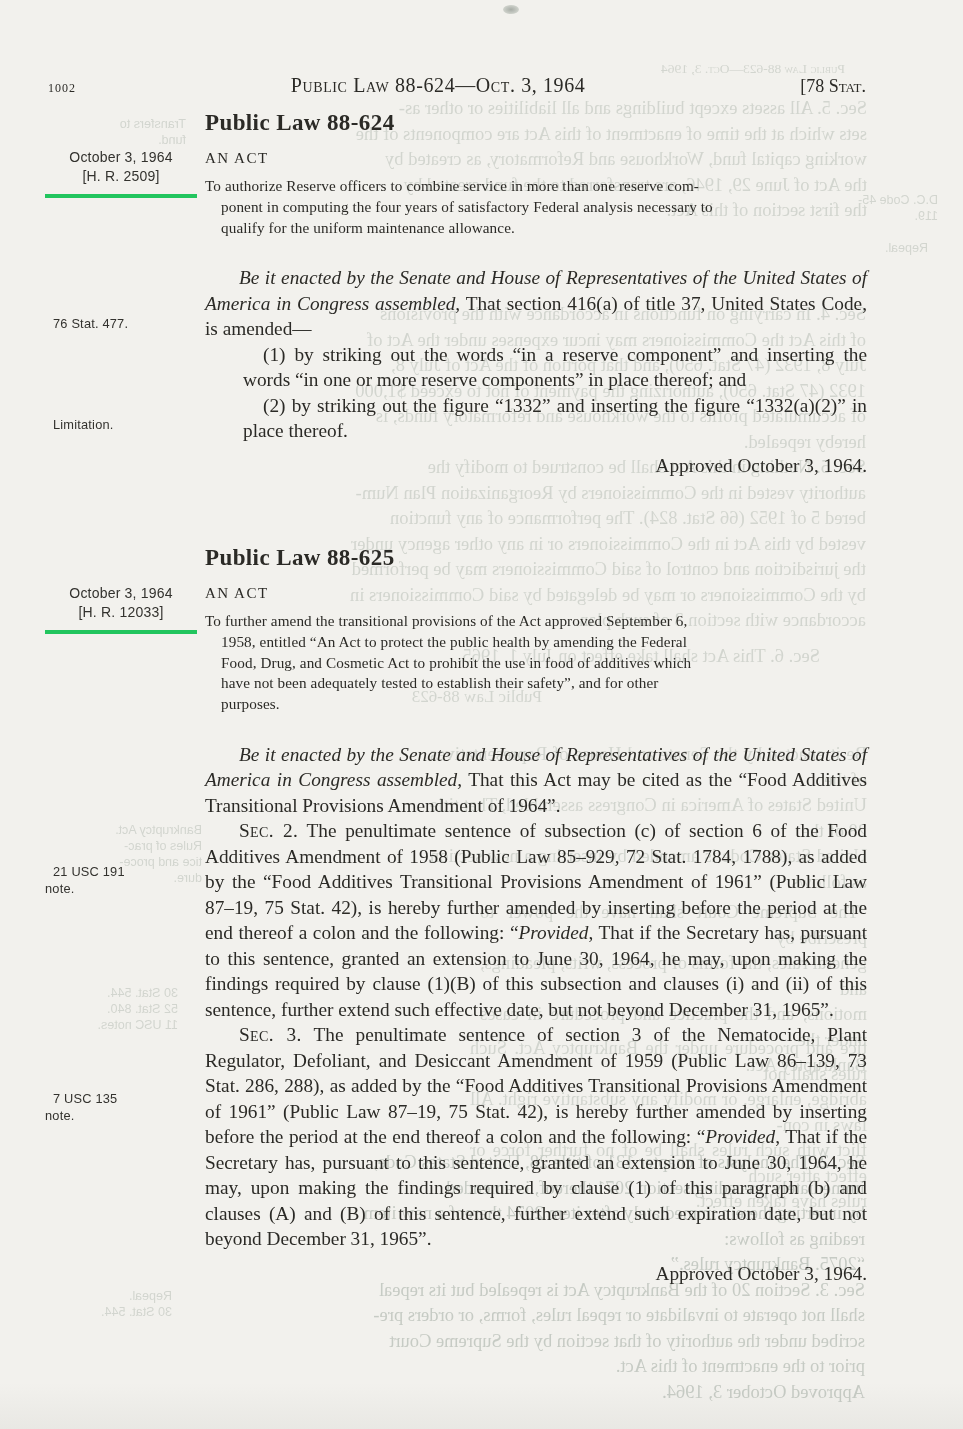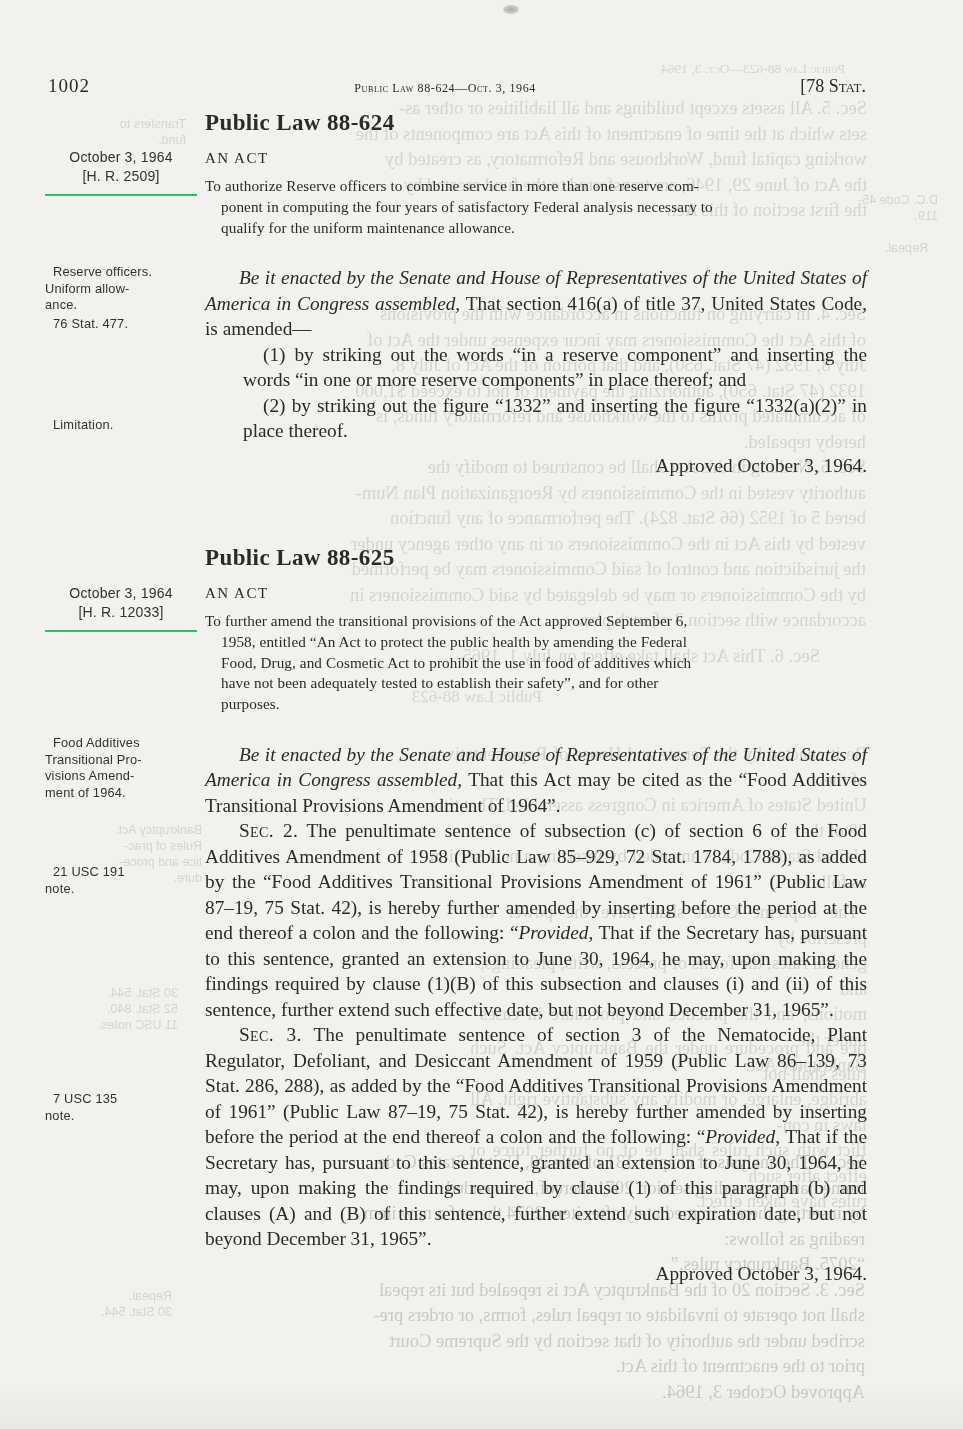--- a/index.html
+++ b/index.html
@@ -19,23 +19,23 @@
     white-space:pre-line;text-align:justify;
     font-size:18.5px;line-height:25.5px;user-select:none;
   }
   .ghost.strong{color:#c2c7c0;opacity:.9;}
   .ghost.gnote{font-family:"Liberation Sans",sans-serif;font-size:12.5px;line-height:16px;text-align:left;}
   .ghost.ghead{font-size:17px;white-space:nowrap;}
   .ghost.grun{font-size:13.5px;white-space:nowrap;font-variant:small-caps;}
   
   .folio-row{position:absolute;top:64px;left:48px;width:818px;z-index:1;
     display:flex;justify-content:space-between;align-items:baseline;}
-  .folio{font-size:19px;letter-spacing:1px;}
+  .folio{font-size:12px;letter-spacing:1px;}
   .sc{font-variant:small-caps;}
-  .running-head{font-size:12px;letter-spacing:.6px;}
+  .running-head{font-size:20px;letter-spacing:.6px;}
   .stat-label{font-size:18px;margin-top:12px;}
   .main-col{position:absolute;left:205px;width:662px;z-index:1;}
   .law1{top:110px;}
   .law2{top:545px;}
   .law-heading{font-size:23px;font-weight:700;margin:0 0 14px;letter-spacing:.4px;}
   .an-act{font-size:15px;letter-spacing:1.5px;margin:0 0 9px;}
   .act-title{font-size:15.2px;line-height:20.8px;letter-spacing:.1px;
     white-space:pre-line;padding-left:16px;text-indent:-16px;margin:0 0 27px;}
   .bodytext{font-size:19.3px;line-height:25.5px;text-align:justify;margin:0;}
   .indent{text-indent:34px;}
@@ -43,21 +43,21 @@
   .seclabel{font-variant:small-caps;letter-spacing:.4px;}
   .italic{font-style:italic;}
   .approved{text-indent:34px;text-align:right;margin-top:9px;}
   .margin-note{
     position:absolute;left:45px;width:152px;z-index:1;
     font-family:"Liberation Sans",sans-serif;font-size:12.8px;line-height:16.5px;
     color:#33322e;white-space:pre-line;text-indent:8px;letter-spacing:.2px;
   }
   .margin-date{
     text-align:center;text-indent:0;font-size:14px;line-height:18.5px;
-    padding-bottom:9px;border-bottom:2px solid #22c55e;
+    padding-bottom:9px;border-bottom:4px solid #22c55e;
   }
 </style>
 </head>
 <body>
 
 <div class="page">
 
   <div class="speck"></div>
 
   <div class="ghost grun" style="top:56px;left:585px;width:260px;">Public Law 88-623—Oct. 3, 1964</div>
@@ -118,32 +118,25 @@
 30 Stat. 544.</div>
 
   <header class="folio-row">
     <span class="folio">1002</span>
     <span class="running-head sc">Public Law 88-624—Oct. 3, 1964</span>
     <span class="stat-label sc">[78 Stat.</span>
   </header>
 
   <div class="margin-note margin-date" style="top:148px;">October 3, 1964
 [H. R. 2509]</div>
-  <div class="margin-note" style="top:264px;">Reserve officers.
-Uniform allow-
-ance.</div>
   <div class="margin-note" style="top:316px;">76 Stat. 477.</div>
   <div class="margin-note" style="top:417px;">Limitation.</div>
 
   <div class="margin-note margin-date" style="top:584px;">October 3, 1964
 [H. R. 12033]</div>
-  <div class="margin-note" style="top:735px;">Food Additives
-Transitional Pro-
-visions Amend-
-ment of 1964.</div>
   <div class="margin-note" style="top:864px;">21 USC 191
 note.</div>
   <div class="margin-note" style="top:1091px;">7 USC 135
 note.</div>
 
   <section class="main-col law1">
     <h2 class="law-heading">Public Law 88-624</h2>
     <div class="an-act">AN ACT</div>
     <p class="act-title">To authorize Reserve officers to combine service in more than one reserve com-
 ponent in computing the four years of satisfactory Federal analysis necessary to

